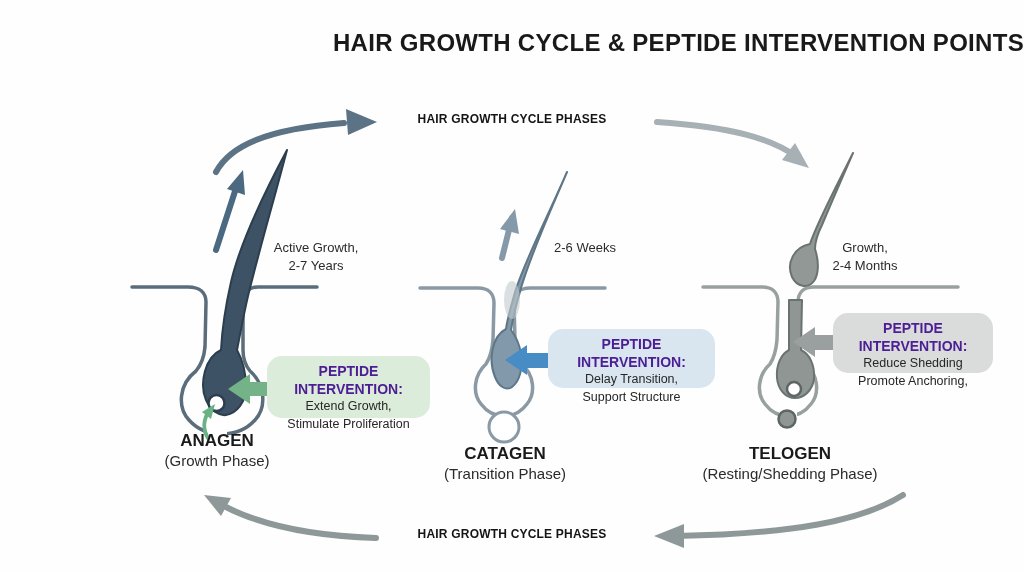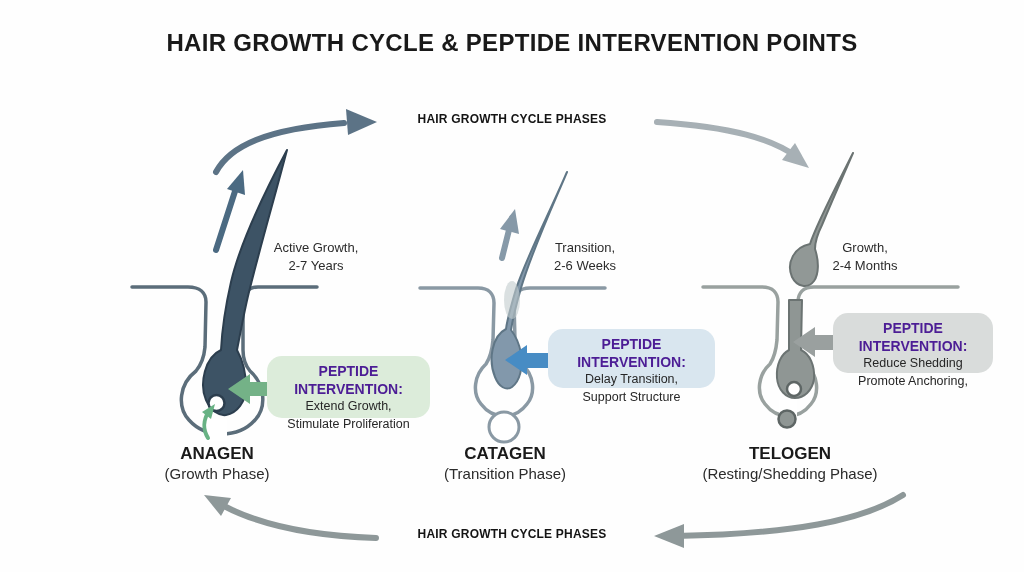--- a/index.html
+++ b/index.html
@@ -1,20 +1,20 @@
 <!DOCTYPE html>
 <html><head>
 <meta charset="utf-8">
 <style>
   html,body{margin:0;padding:0;background:#ffffff;}
   #stage{position:relative;width:1024px;height:572px;background:#fefefe;overflow:hidden;
          font-family:"Liberation Sans","DejaVu Sans",sans-serif;}
   #art{position:absolute;left:0;top:0;}
   .txt{position:absolute;text-align:center;color:#222;}
-  .title{left:0;right:0;top:29px;font-size:24px;font-weight:700;letter-spacing:.3px;color:#191919;}
+  .title{left:0;right:0;top:29px;font-size:24px;font-weight:700;letter-spacing:.3px;color:#191919;text-align:right;}
   .cycle-label{left:0;right:0;font-weight:700;font-size:12px;color:#141414;letter-spacing:.2px;}
   .cycle-top{top:112px;}
   .cycle-bottom{top:527px;}
   .duration{width:150px;font-size:13px;line-height:18px;color:#2b2b2b;top:239px;}
   .boxtxt{font-size:12.5px;line-height:17.5px;color:#262626;padding-top:4px;}
   .boxtxt .hd{font-weight:700;font-size:14px;color:#4c1d95;}
   .phase-label .nm{font-size:17px;font-weight:700;color:#1a1a1a;line-height:20px;}
   .phase-label .sub{font-size:15px;color:#2b2b2b;line-height:19px;}
 </style>
 </head>
@@ -80,21 +80,20 @@
   <div class="txt title">HAIR GROWTH CYCLE &amp; PEPTIDE INTERVENTION POINTS</div>
 
   <div class="txt cycle-label cycle-top">HAIR GROWTH CYCLE PHASES</div>
   <div class="txt cycle-label cycle-bottom">HAIR GROWTH CYCLE PHASES</div>
 
   <div class="txt duration" style="left:241px;">
     <div>Active Growth,</div>
     <div>2-7 Years</div>
   </div>
   <div class="txt duration" style="left:510px;">
-    <div>Transition,</div>
     <div>2-6 Weeks</div>
   </div>
   <div class="txt duration" style="left:790px;">
     <div>Growth,</div>
     <div>2-4 Months</div>
   </div>
 
   <div class="txt boxtxt" style="left:267px;top:359px;width:163px;">
     <div class="hd">PEPTIDE INTERVENTION:</div>
     <div>Extend Growth,</div>
@@ -104,21 +103,21 @@
     <div class="hd">PEPTIDE INTERVENTION:</div>
     <div>Delay Transition,</div>
     <div>Support Structure</div>
   </div>
   <div class="txt boxtxt" style="left:833px;top:316px;width:160px;">
     <div class="hd">PEPTIDE INTERVENTION:</div>
     <div>Reduce Shedding</div>
     <div>Promote Anchoring,</div>
   </div>
 
-  <div class="txt phase-label" style="left:97px;top:444px;width:240px;">
+  <div class="txt phase-label" style="left:97px;top:431px;width:240px;">
     <div class="nm">ANAGEN</div>
     <div class="sub">(Growth Phase)</div>
   </div>
   <div class="txt phase-label" style="left:385px;top:444px;width:240px;">
     <div class="nm">CATAGEN</div>
     <div class="sub">(Transition Phase)</div>
   </div>
   <div class="txt phase-label" style="left:650px;top:444px;width:280px;">
     <div class="nm">TELOGEN</div>
     <div class="sub">(Resting/Shedding Phase)</div>

